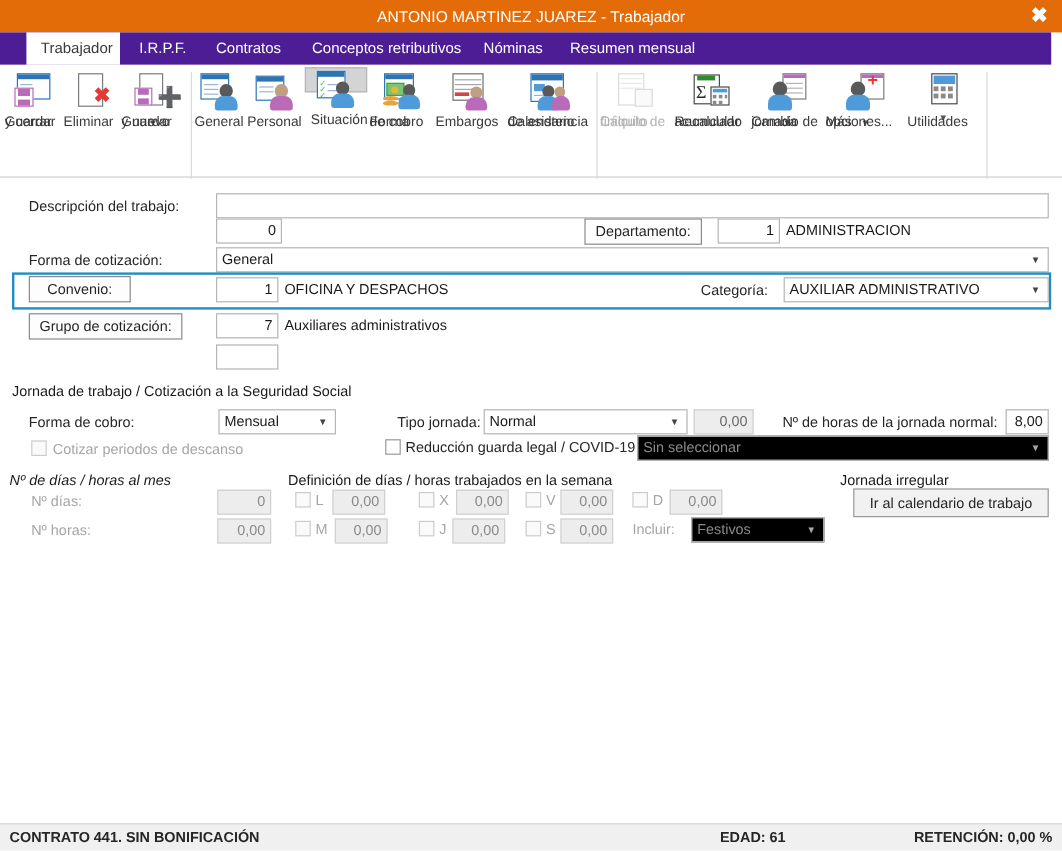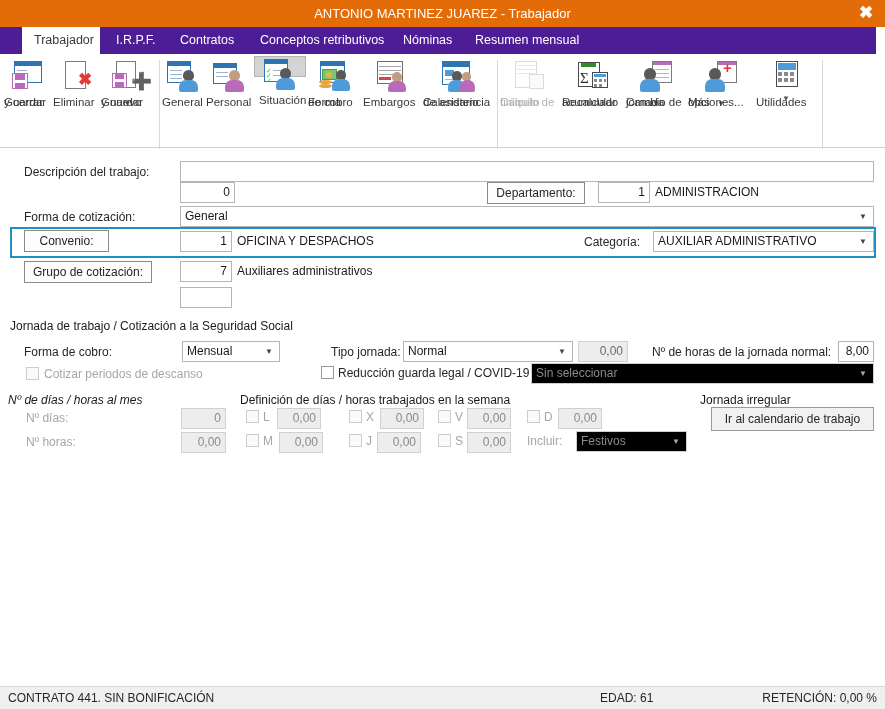--- a/index.html
+++ b/index.html
@@ -207,21 +207,21 @@
 
   
   .statusbar {
     position: absolute; left: 0; top: 686px;
     width: 885px; height: 23px;
     background: #f0f0f0;
     border-top: 1px solid #d6d6d6;
   }
   .statusbar .si {
     position: absolute; top: 0; height: 23px; line-height: 23px;
-    font-size: 12px; color: #262626; white-space: nowrap;
+    font-size: 12px; color: #262626; white-space: nowrap; font-weight: bold;
   }
 </style>
 </head>
 <body>
 
 <div id="app">
 
   <div class="titlebar">
     <div class="title">ANTONIO MARTINEZ JUAREZ - Trabajador</div>
     <div class="closebtn">✖</div>

